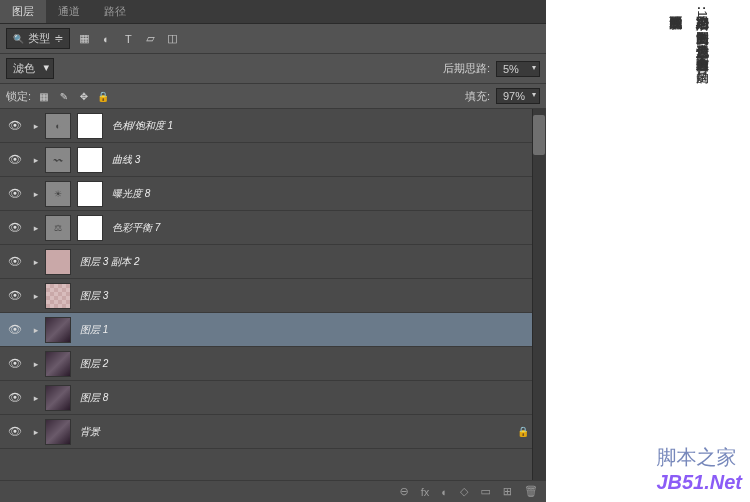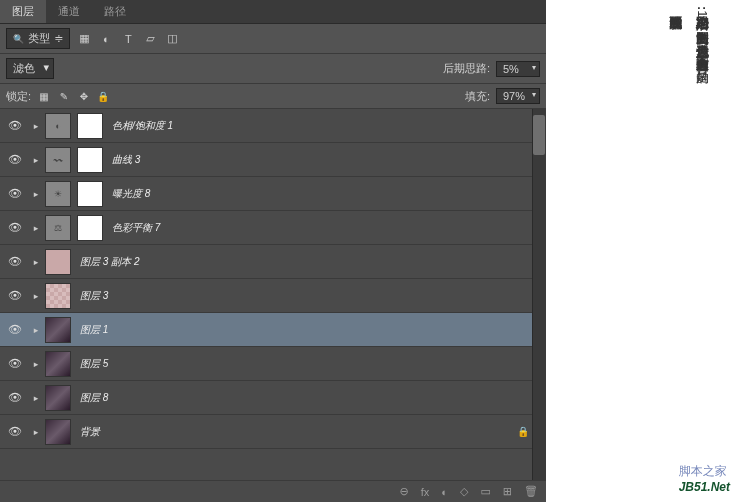--- a/index.html
+++ b/index.html
@@ -32,22 +32,22 @@
 .thumb-img.pink { background: #c9a8a8; }
 .thumb-img.check { background: repeating-conic-gradient(#c9a8a8 0 25%, #d8bcbc 0 50%) 0 0/8px 8px; }
 .layer-name { margin-left: 6px; font-style: italic; color: #eee; font-size: 10px; }
 .layer-row .lock-end { margin-left: auto; font-size: 10px; }
 .expand { width: 12px; color: #ccc; font-size: 9px; text-align: center; }
 .bottom-bar { display: flex; justify-content: flex-end; align-items: center; padding: 4px 8px; gap: 12px; background: #4a4a4a; border-top: 1px solid #3a3a3a; font-size: 11px; color: #999; }
 .bottom-bar span { cursor: pointer; }
 .sidetext { position: absolute; right: 38px; top: 6px; display: flex; gap: 6px; }
 .vcol { writing-mode: vertical-rl; font-size: 13px; color: #333; line-height: 1.6; }
 .vcol .title { font-weight: bold; }
-.watermark { position: absolute; right: 20px; bottom: 8px; font-size: 12px; color: #78b; font-family: Arial; margin-left: 44px; }
-.watermark b { color: #14532d; font-style: italic; }
+.watermark { position: absolute; right: 8px; bottom: 8px; font-size: 20px; color: #78b; font-family: Arial; margin-left: 44px; }
+.watermark b { color: #8b5cf6; font-style: italic; }
 </style>
 </head>
 <body>
 
 <div class="panel">
   <div class="tabs">
     <div class="tab active">图层</div>
     <div class="tab">通道</div>
     <div class="tab">路径</div>
   </div>
@@ -126,21 +126,21 @@
       <div class="layer-row selected">
         <div class="vis"></div>
         <div class="expand">▸</div>
         <div class="thumb-img "></div>
         <span class="layer-name">图层 1</span>
       </div>
       <div class="layer-row">
         <div class="vis"></div>
         <div class="expand">▸</div>
         <div class="thumb-img "></div>
-        <span class="layer-name">图层 5</span>
+        <span class="layer-name">图层 2</span>
       </div>
       <div class="layer-row">
         <div class="vis"></div>
         <div class="expand">▸</div>
         <div class="thumb-img "></div>
         <span class="layer-name">图层 8</span>
       </div>
       <div class="layer-row">
         <div class="vis"></div>
         <div class="expand">▸</div>

